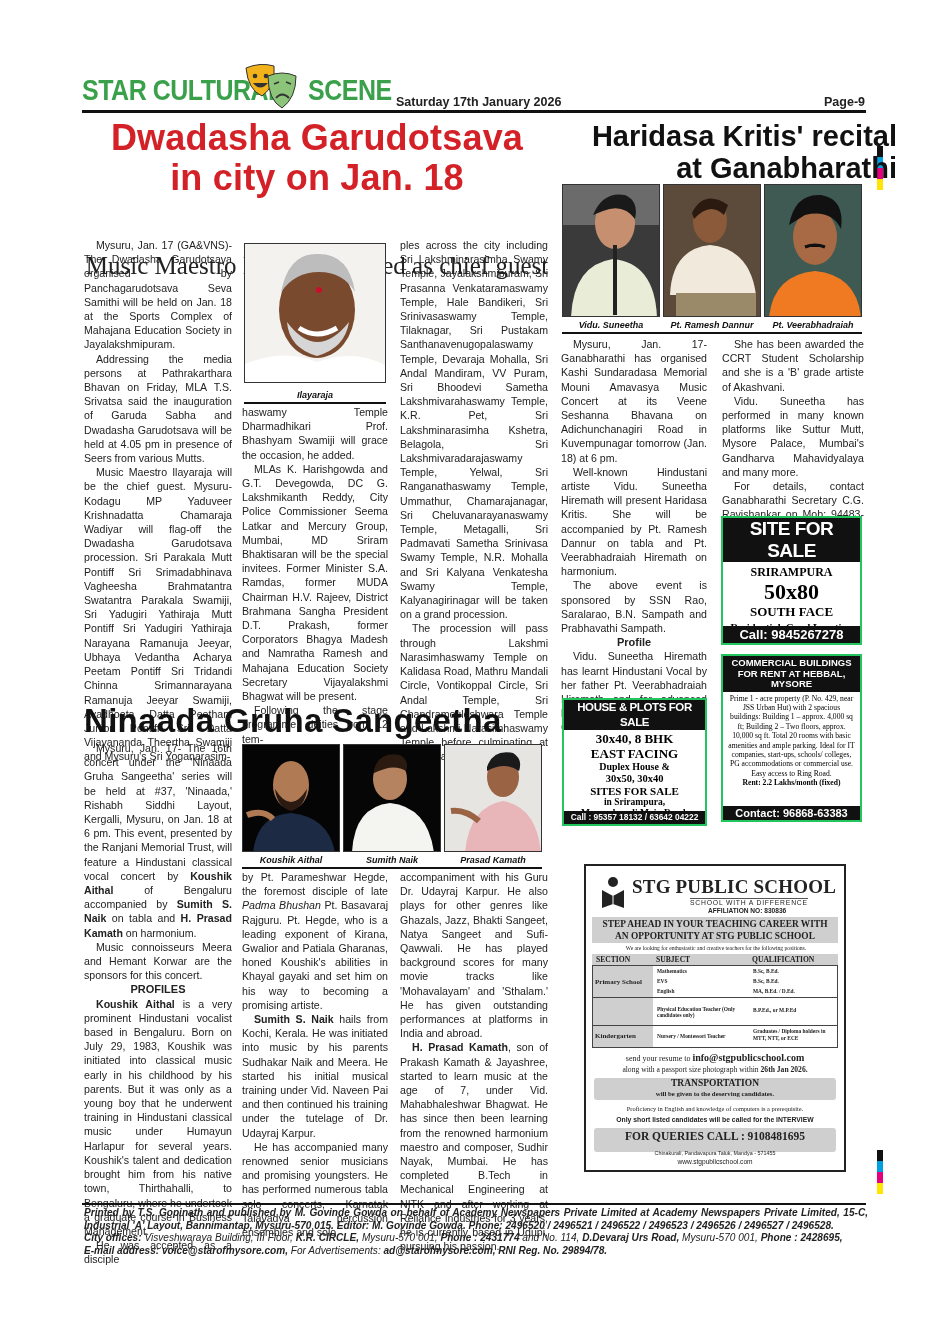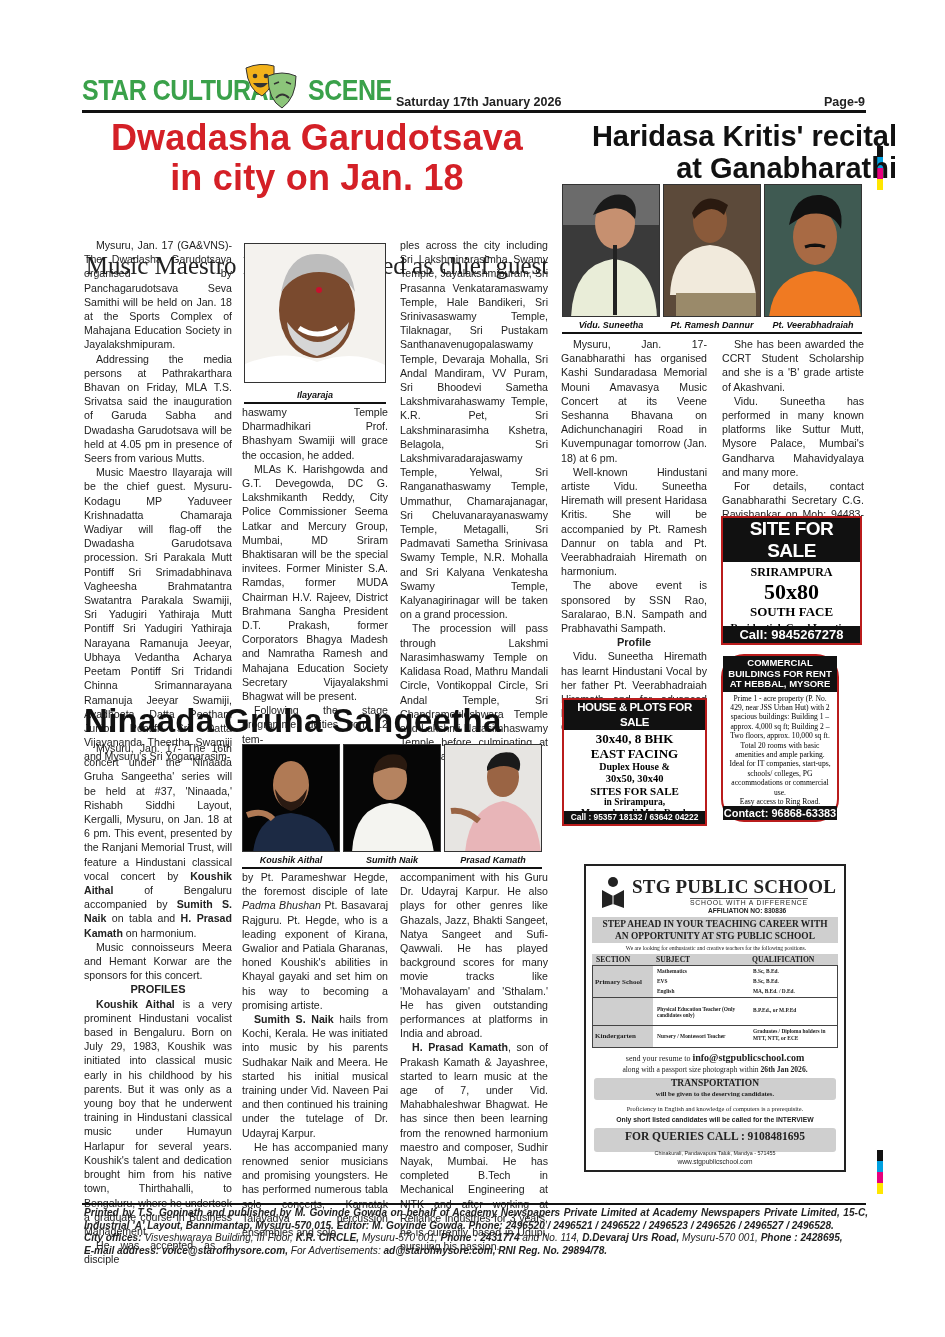--- a/index.html
+++ b/index.html
@@ -20,21 +20,21 @@
   .hl-red { color: #d42027; font-weight: 700; text-align: center; font-size: 36px; line-height: 40px; letter-spacing: 0.2px; }
   .hl-black { color: #111; font-weight: 700; font-size: 29px; line-height: 32px; text-align: center; }
   .subhead { font-family: "Liberation Serif", serif; font-size: 25px; text-align: center; color: #222; }
   .caption { font-size: 9px; font-style: italic; font-weight: 700; text-align: center; color: #111; }
   .cap-rule { height: 1.5px; background: #111; }
   .photo { background: #888; border: 1px solid #333; overflow: hidden; }
 
   .center-bold { text-align: center; font-weight: 700; font-size: 11px; }
 
   
-  .ad-box { border: 2px solid #b91c1c; background: #fff; }
+  .ad-box { border: 2px solid #22c55e; background: #fff; }
   .ad-black-bar { background: #111; color: #fff; text-align: center; font-weight: 700; }
   .ad-body { text-align: center; color: #000000; font-family: Liberation Serif, serif; }
 
   .color-bar { width: 6px; height: 11px; }
 
   .stg-box { border: 2px solid #222; }
   .stg-grey { background: #cfcfcf; }
   .serif { font-family: "Liberation Serif", serif; }
 
   .footer { font-size: 10.1px; font-style: italic; line-height: 12.6px; color: #222; }
@@ -161,21 +161,21 @@
 
 <div class="abs ad-box" style="left:721px; top:516px; width:141px; height:129px;">
   <div class="ad-black-bar" style="font-size:19px; line-height:22px; letter-spacing:-0.5px;">SITE FOR SALE</div>
   <div class="ad-body" style="font-size:12px; font-weight:700; margin-top:3px;">SRIRAMPURA</div>
   <div class="ad-body" style="font-size:22px; font-weight:700; line-height:24px;">50x80</div>
   <div class="ad-body" style="font-size:13px; font-weight:700;">SOUTH FACE</div>
   <div class="ad-body" style="font-size:10.5px; font-weight:700; margin-top:2px;">Residential, Good Location</div>
   <div class="ad-black-bar abs" style="left:0; right:0; bottom:0; font-size:13px; line-height:17px;">Call: 9845267278</div>
 </div>
 
-<div class="abs ad-box" style="left:721px; top:654px; width:118px; height:168px;border-radius:23px;">
+<div class="abs ad-box" style="left:721px; top:654px; width:141px; height:168px;">
   <div class="ad-black-bar" style="font-size:9.5px; line-height:10.5px; padding:2px 3px;">COMMERCIAL BUILDINGS FOR RENT AT HEBBAL, MYSORE</div>
   <div class="ad-body" style="font-size:7.6px; line-height:9.4px; padding:2px 4px 0;">Prime 1 - acre property (P. No. 429, near JSS Urban Hut) with 2 spacious buildings: Building 1 – approx. 4,000 sq ft; Building 2 – Two floors, approx. 10,000 sq ft. Total 20 rooms with basic amenities and ample parking. Ideal for IT companies, start-ups, schools/ colleges, PG accommodations or commercial use.</div>
   <div class="ad-body" style="font-size:7.6px; line-height:9.4px;">Easy access to Ring Road.</div>
   <div class="ad-body" style="font-size:7.6px; line-height:9.4px; font-weight:700;">Rent: 2.2 Lakhs/month (fixed)</div>
   <div class="ad-black-bar abs" style="left:0; right:0; bottom:0; font-size:11px; line-height:14px;">Contact: 96868-63383</div>
 </div>
 
 <div class="abs ad-box" style="left:562px; top:698px; width:145px; height:128px;">
   <div class="ad-black-bar" style="font-size:11.5px; line-height:15px; letter-spacing:-0.4px;">HOUSE &amp; PLOTS FOR SALE</div>
   <div class="ad-body" style="font-size:13px; font-weight:700; line-height:15px; margin-top:1px;">30x40, 8 BHK</div>

